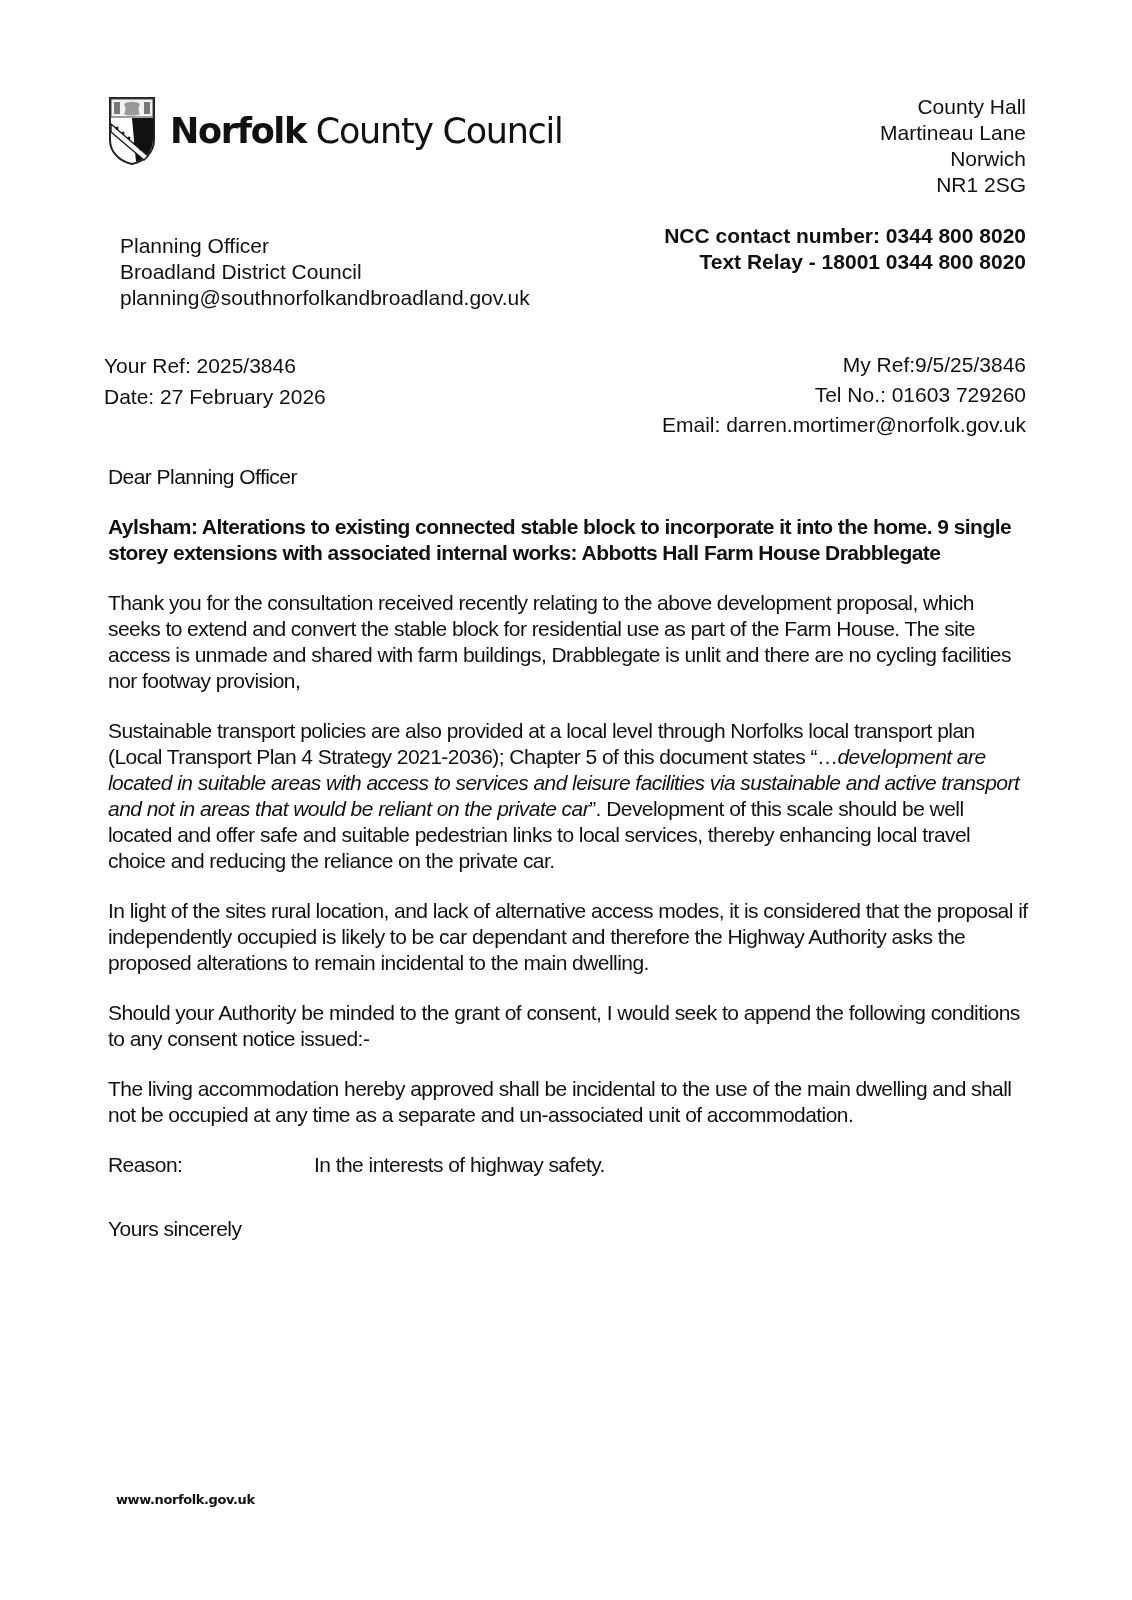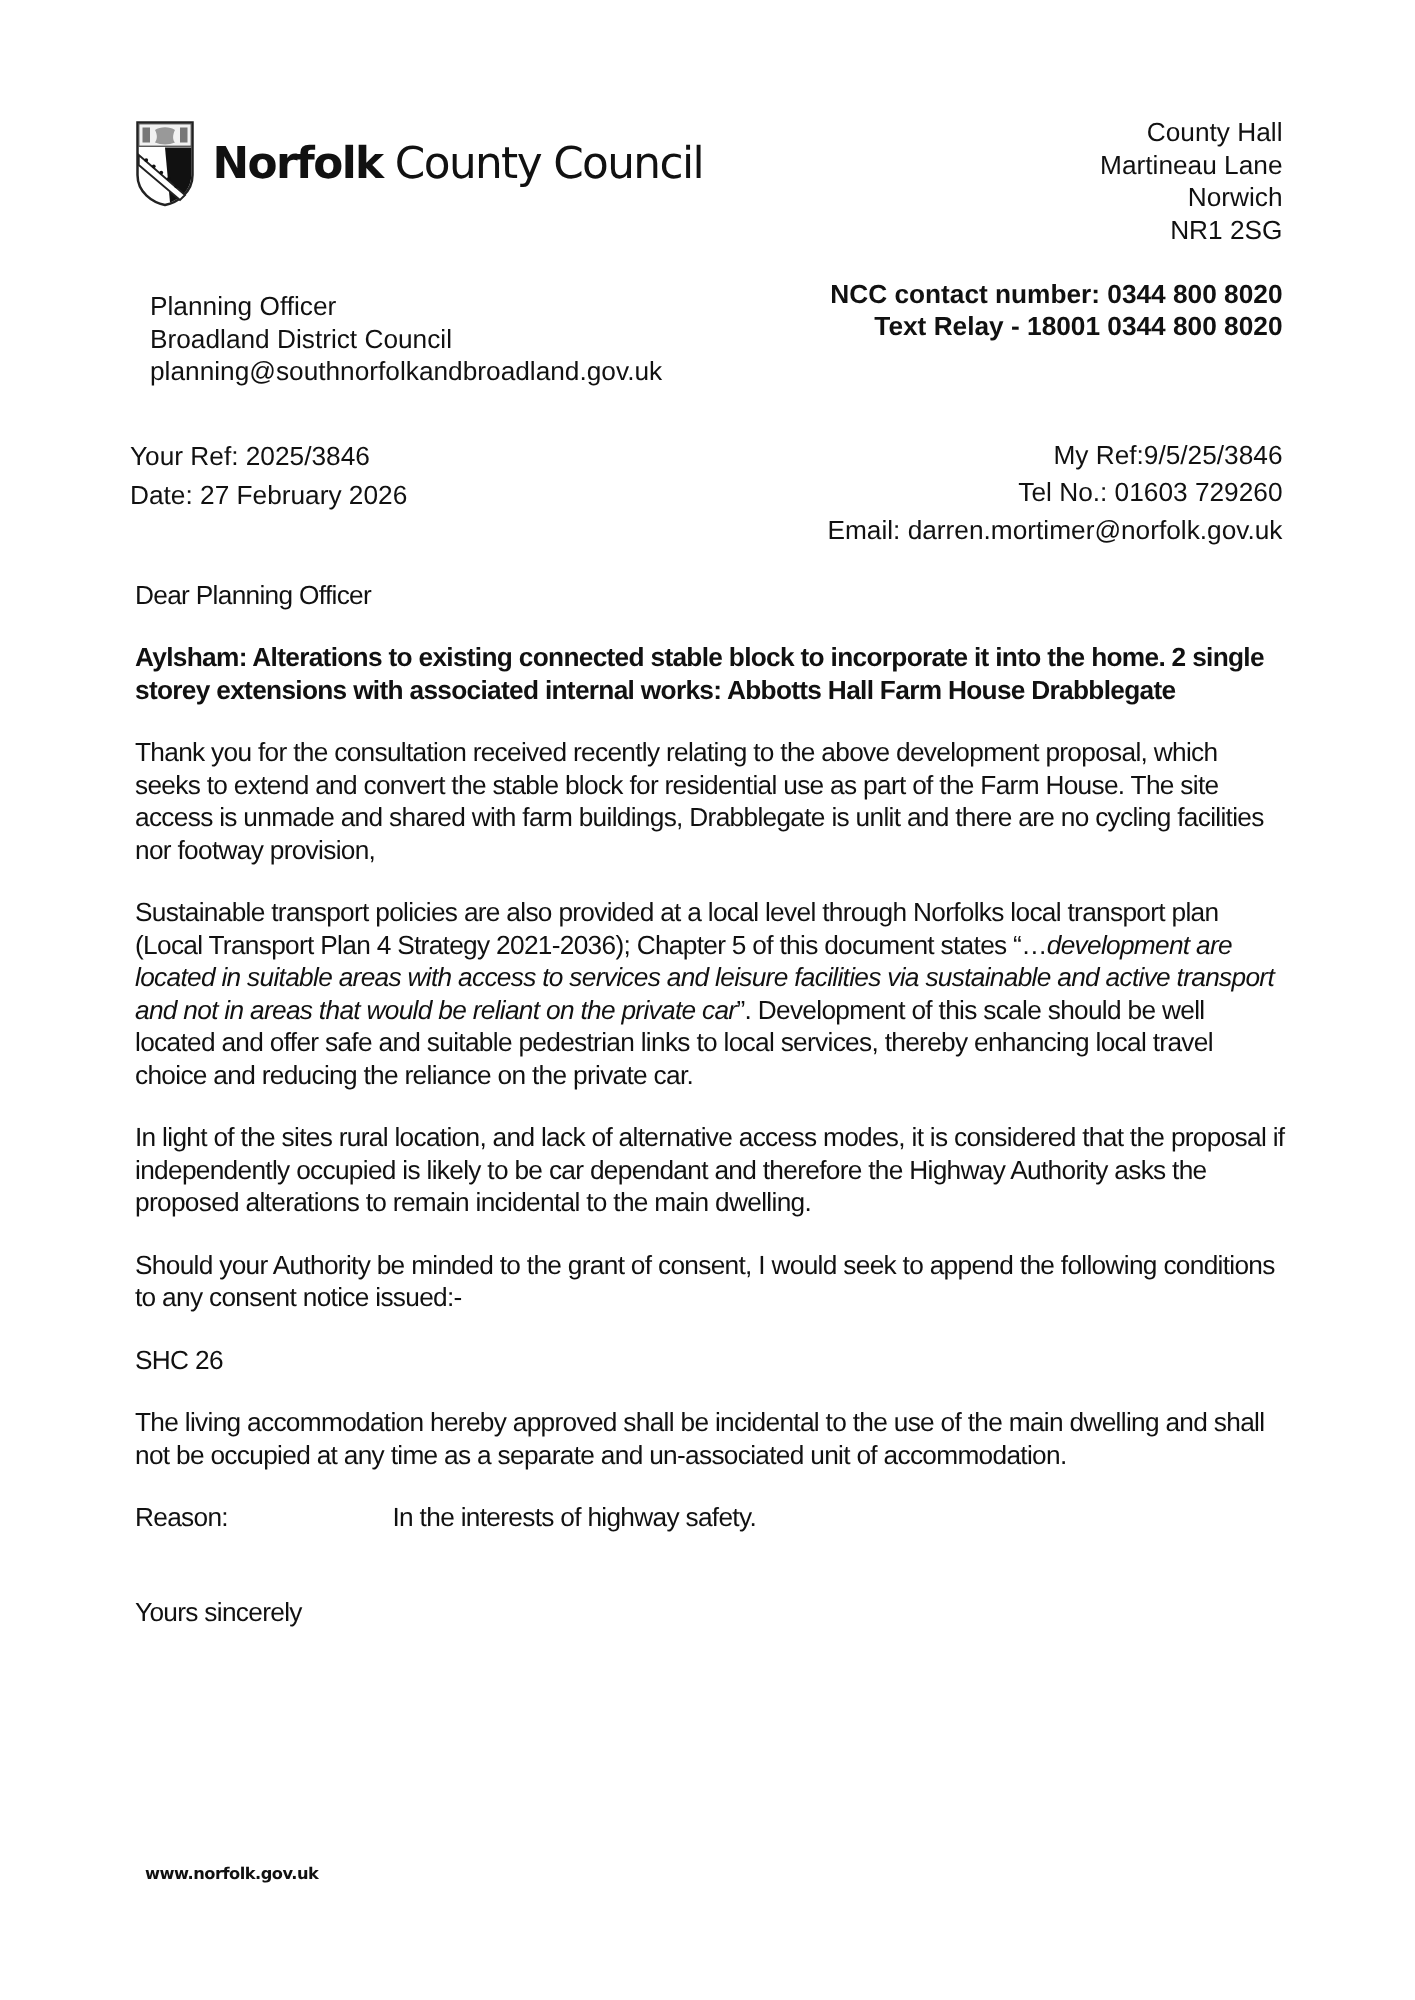--- a/index.html
+++ b/index.html
@@ -72,27 +72,26 @@
 </div>
 
 <div id="refs-right" class="abs txt right">
   <div>My Ref:9/5/25/3846</div>
   <div>Tel No.: 01603 729260</div>
   <div>Email: darren.mortimer@norfolk.gov.uk</div>
 </div>
 
 <div id="body" class="abs">
   <p>Dear Planning Officer</p>
-  <p id="subject" class="gap">Aylsham: Alterations to existing connected stable block to incorporate it into the home. 2 single storey extensions with associated internal works: Abbotts Hall Farm House Drabblegate</p>
+  <p id="subject" class="gap">Aylsham: Alterations to existing connected stable block to incorporate it into the home. 9 single storey extensions with associated internal works: Abbotts Hall Farm House Drabblegate</p>
   <p class="gap">Thank you for the consultation received recently relating to the above development proposal, which seeks to extend and convert the stable block for residential use as part of the Farm House. The site access is unmade and shared with farm buildings, Drabblegate is unlit and there are no cycling facilities nor footway provision,</p>
   <p class="gap"><span>Sustainable transport policies are also provided at a local level through Norfolks local transport plan (Local Transport Plan 4 Strategy 2021-2036); Chapter 5 of this document states “…</span><i>development are located in suitable areas with access to services and leisure facilities via sustainable and active transport and not in areas that would be reliant on the private car</i><span>”. Development of this scale should be well located and offer safe and suitable pedestrian links to local services, thereby enhancing local travel choice and reducing the reliance on the private car.</span></p>
   <p class="gap">In light of the sites rural location, and lack of alternative access modes, it is considered that the proposal if independently occupied is likely to be car dependant and therefore the Highway Authority asks the proposed alterations to remain incidental to the main dwelling.</p>
   <p class="gap">Should your Authority be minded to the grant of consent, I would seek to append the following conditions to any consent notice issued:-</p>
-  <p class="gap">SHC 26</p>
   <p class="gap">The living accommodation hereby approved shall be incidental to the use of the main dwelling and shall not be occupied at any time as a separate and un-associated unit of accommodation.</p>
   <p class="gap reason-row">
       <span class="reason-label">Reason:</span>
       <span>In the interests of highway safety.</span>
     </p>
-  <p class="gap" style="margin-top:50px">Yours sincerely</p>
+  <p class="gap" style="margin-top:38px">Yours sincerely</p>
 </div>
 
 <div id="footer-url" class="abs">www.norfolk.gov.uk</div>
 
 </body></html>

